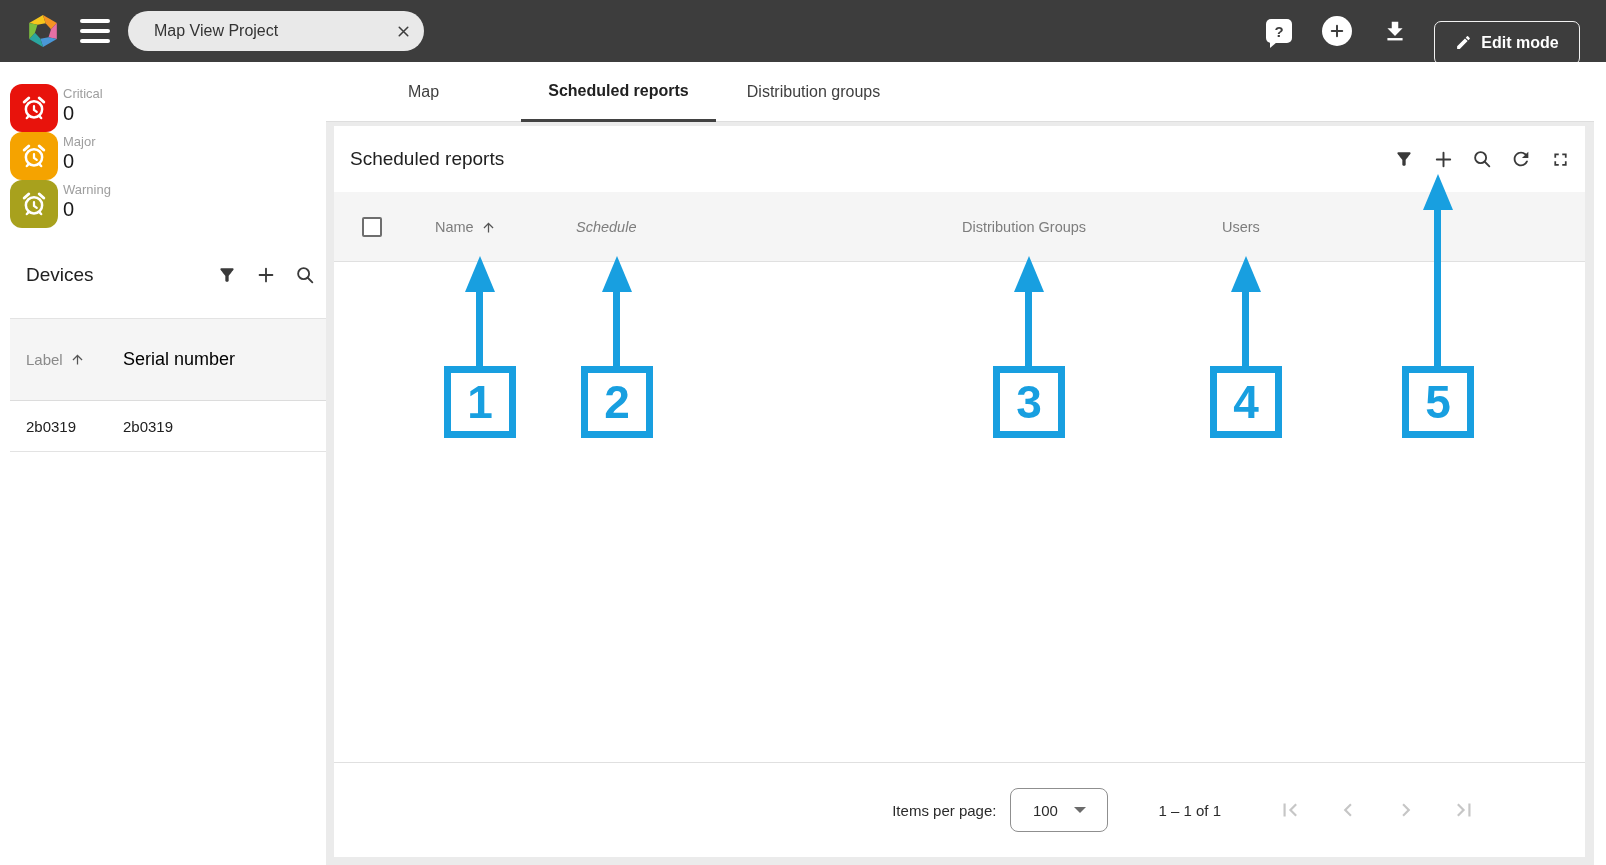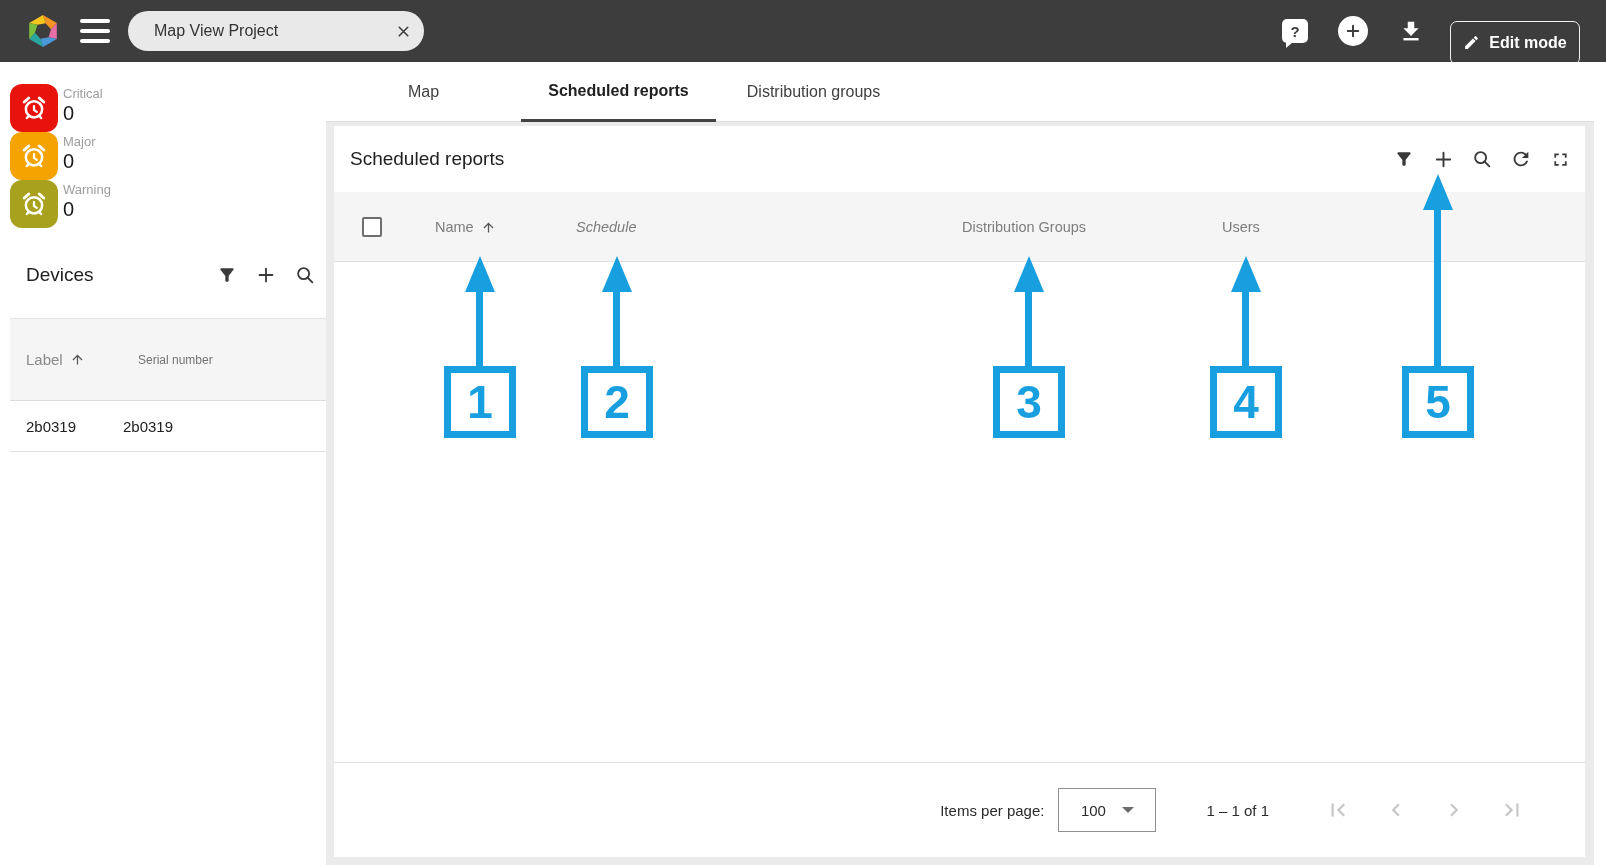--- a/index.html
+++ b/index.html
@@ -22,21 +22,21 @@
   .topbar-spacer { flex:1; }
   .topbar-iconbtn { width:34px; height:34px; border:none; background:none; cursor:pointer;
     display:flex; align-items:center; justify-content:center; margin-left:24px; position:relative; }
   .help-bubble { width:26px; height:24px; background:#fff; border-radius:5px;
     display:flex; align-items:center; justify-content:center; position:relative; }
   .help-bubble .glyph { font-size:15px; font-weight:bold; color:#3d3d3d; }
   .bubble-tail { position:absolute; left:4px; bottom:-5px; width:0; height:0;
     border-top:6px solid #fff; border-right:7px solid transparent; }
   .add-circle { width:30px; height:30px; background:#fff; border-radius:50%;
     display:flex; align-items:center; justify-content:center; }
-  .edit-btn { height:44px; width:130px; margin-left:22px; margin-right:26px;
+  .edit-btn { height:44px; width:146px; margin-left:22px; margin-right:26px;
     background:transparent; border:1.5px solid #f2f2f2; border-radius:7px; cursor:pointer;
     display:flex; align-items:center; justify-content:center; gap:9px;
     color:#fff; font-size:16px; font-weight:bold; font-family:"Liberation Sans",sans-serif;margin-top:23px; }
 
   
   .sidebar { position:absolute; left:0; top:62px; width:338px; height:803px; background:#fff; }
   .alarm-row { display:flex; padding:22px 0 0 10px;flex-direction:column; }
   .alarm-group { display:flex; width:107px; cursor:pointer; }
   .alarm-badge { width:48px; height:48px; border-radius:12px; display:flex;
     align-items:center; justify-content:center; flex:0 0 auto; }
@@ -52,21 +52,21 @@
   .devices-title { font-size:19px; color:#212121; }
   .devices-header .spacer { flex:1; }
   .side-iconbtn { width:26px; height:26px; border:none; background:none; cursor:pointer;
     display:flex; align-items:center; justify-content:center; margin-left:13px; color:#3a3a3a; }
 
   .devices-table { margin-top:28px; }
   .dev-head { height:83px; background:#f5f5f5; border-top:1px solid #e3e3e3;
     border-bottom:1px solid #dcdcdc; margin-left:10px; display:flex; align-items:center; }
   .dev-head .col1 { width:97px; margin-left:16px; display:flex; align-items:center; gap:7px;
     font-size:15px; color:#8a8a8a; cursor:pointer; }
-  .dev-head .col2 { font-size:12px; color:#737373; cursor:pointer;margin-left:15px; }
+  .dev-head .col2 { font-size:18px; color:#000000; cursor:pointer; }
   .dev-row { height:51px; margin-left:10px; border-bottom:1px solid #e3e3e3;
     display:flex; align-items:center; cursor:pointer; }
   .dev-row .col1 { width:97px; margin-left:16px; font-size:15px; color:#212121; }
   .dev-row .col2 { font-size:15px; color:#212121; }
 
   
   .main { position:absolute; left:326px; top:62px; width:1268px; height:803px; background:#ebebeb; }
   .tabbar { position:absolute; left:0; top:0; width:1268px; height:60px; background:#fff;
     border-bottom:1px solid #dedede; display:flex; }
   .tab { width:195px; height:60px; border:none; background:none; cursor:pointer;
@@ -93,24 +93,24 @@
     background:#fff; display:flex; align-items:center; justify-content:center;
     font-size:46px; font-weight:bold; color:#189fe0; top:240px; }
   .ann-shaft { position:absolute; width:7px; background:#189fe0; }
   .ann-head { position:absolute; width:0; height:0;
     border-left:15px solid transparent; border-right:15px solid transparent;
     border-bottom:36px solid #189fe0; }
 
   
   .panel-footer { position:absolute; left:0; right:0; bottom:0; height:95px;
     border-top:1px solid #e0e0e0; display:flex; align-items:center;
-    justify-content:flex-end; padding-right:60px; }
+    justify-content:flex-end; padding-right:108px; }
   .ipp-label { font-size:15px; color:#2b2b2b; }
   .ipp-select { margin-left:14px; width:98px; height:44px; border:1px solid #8f8f8f;
-    border-radius:0; background:#fff; cursor:pointer; display:flex; align-items:center;
+    border-radius:8px; background:#fff; cursor:pointer; display:flex; align-items:center;
     justify-content:center; gap:16px; }
   .ipp-value { font-size:15px; color:#2b2b2b; }
   .caret-down { width:0; height:0; border-left:6px solid transparent;
     border-right:6px solid transparent; border-top:6px solid #6b6b6b; }
   .range-label { margin-left:50px; font-size:15px; color:#2b2b2b; }
   .pager { display:flex; margin-left:56px; gap:32px; }
   .pager button { width:26px; height:26px; border:none; background:none; cursor:pointer;
     display:flex; align-items:center; justify-content:center; color:#c6c6c6; }
 </style>
 </head>

